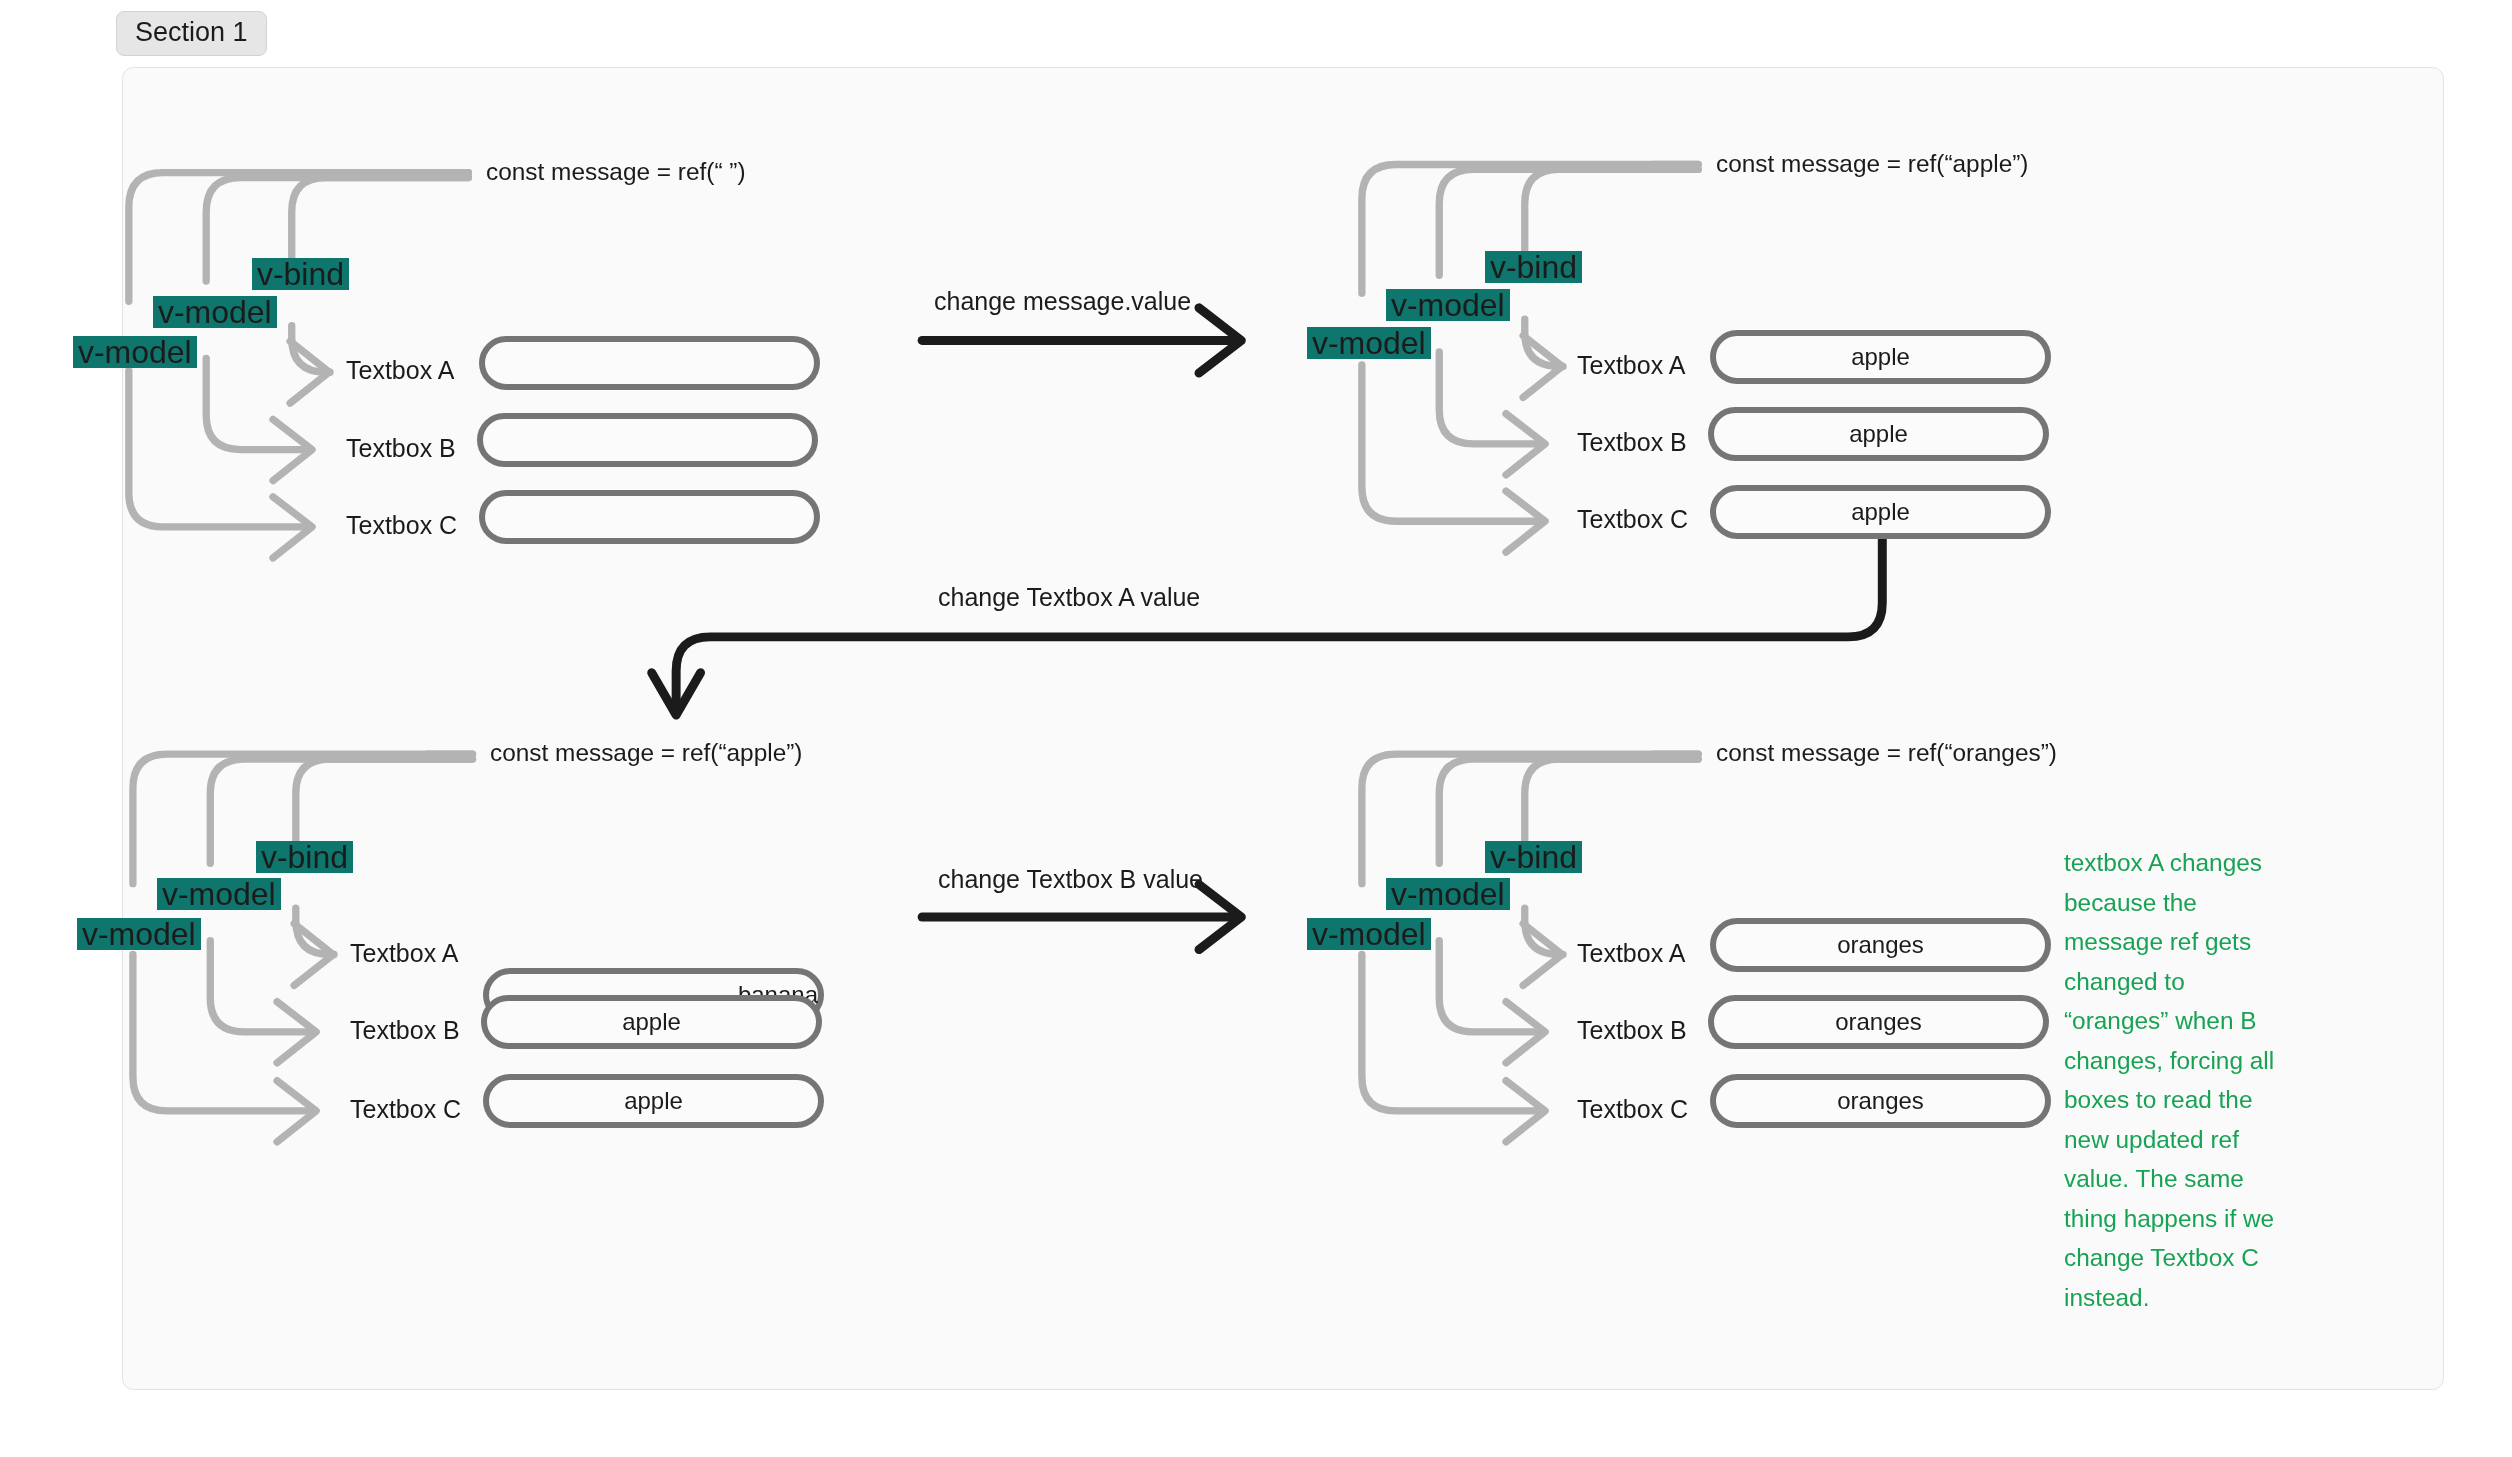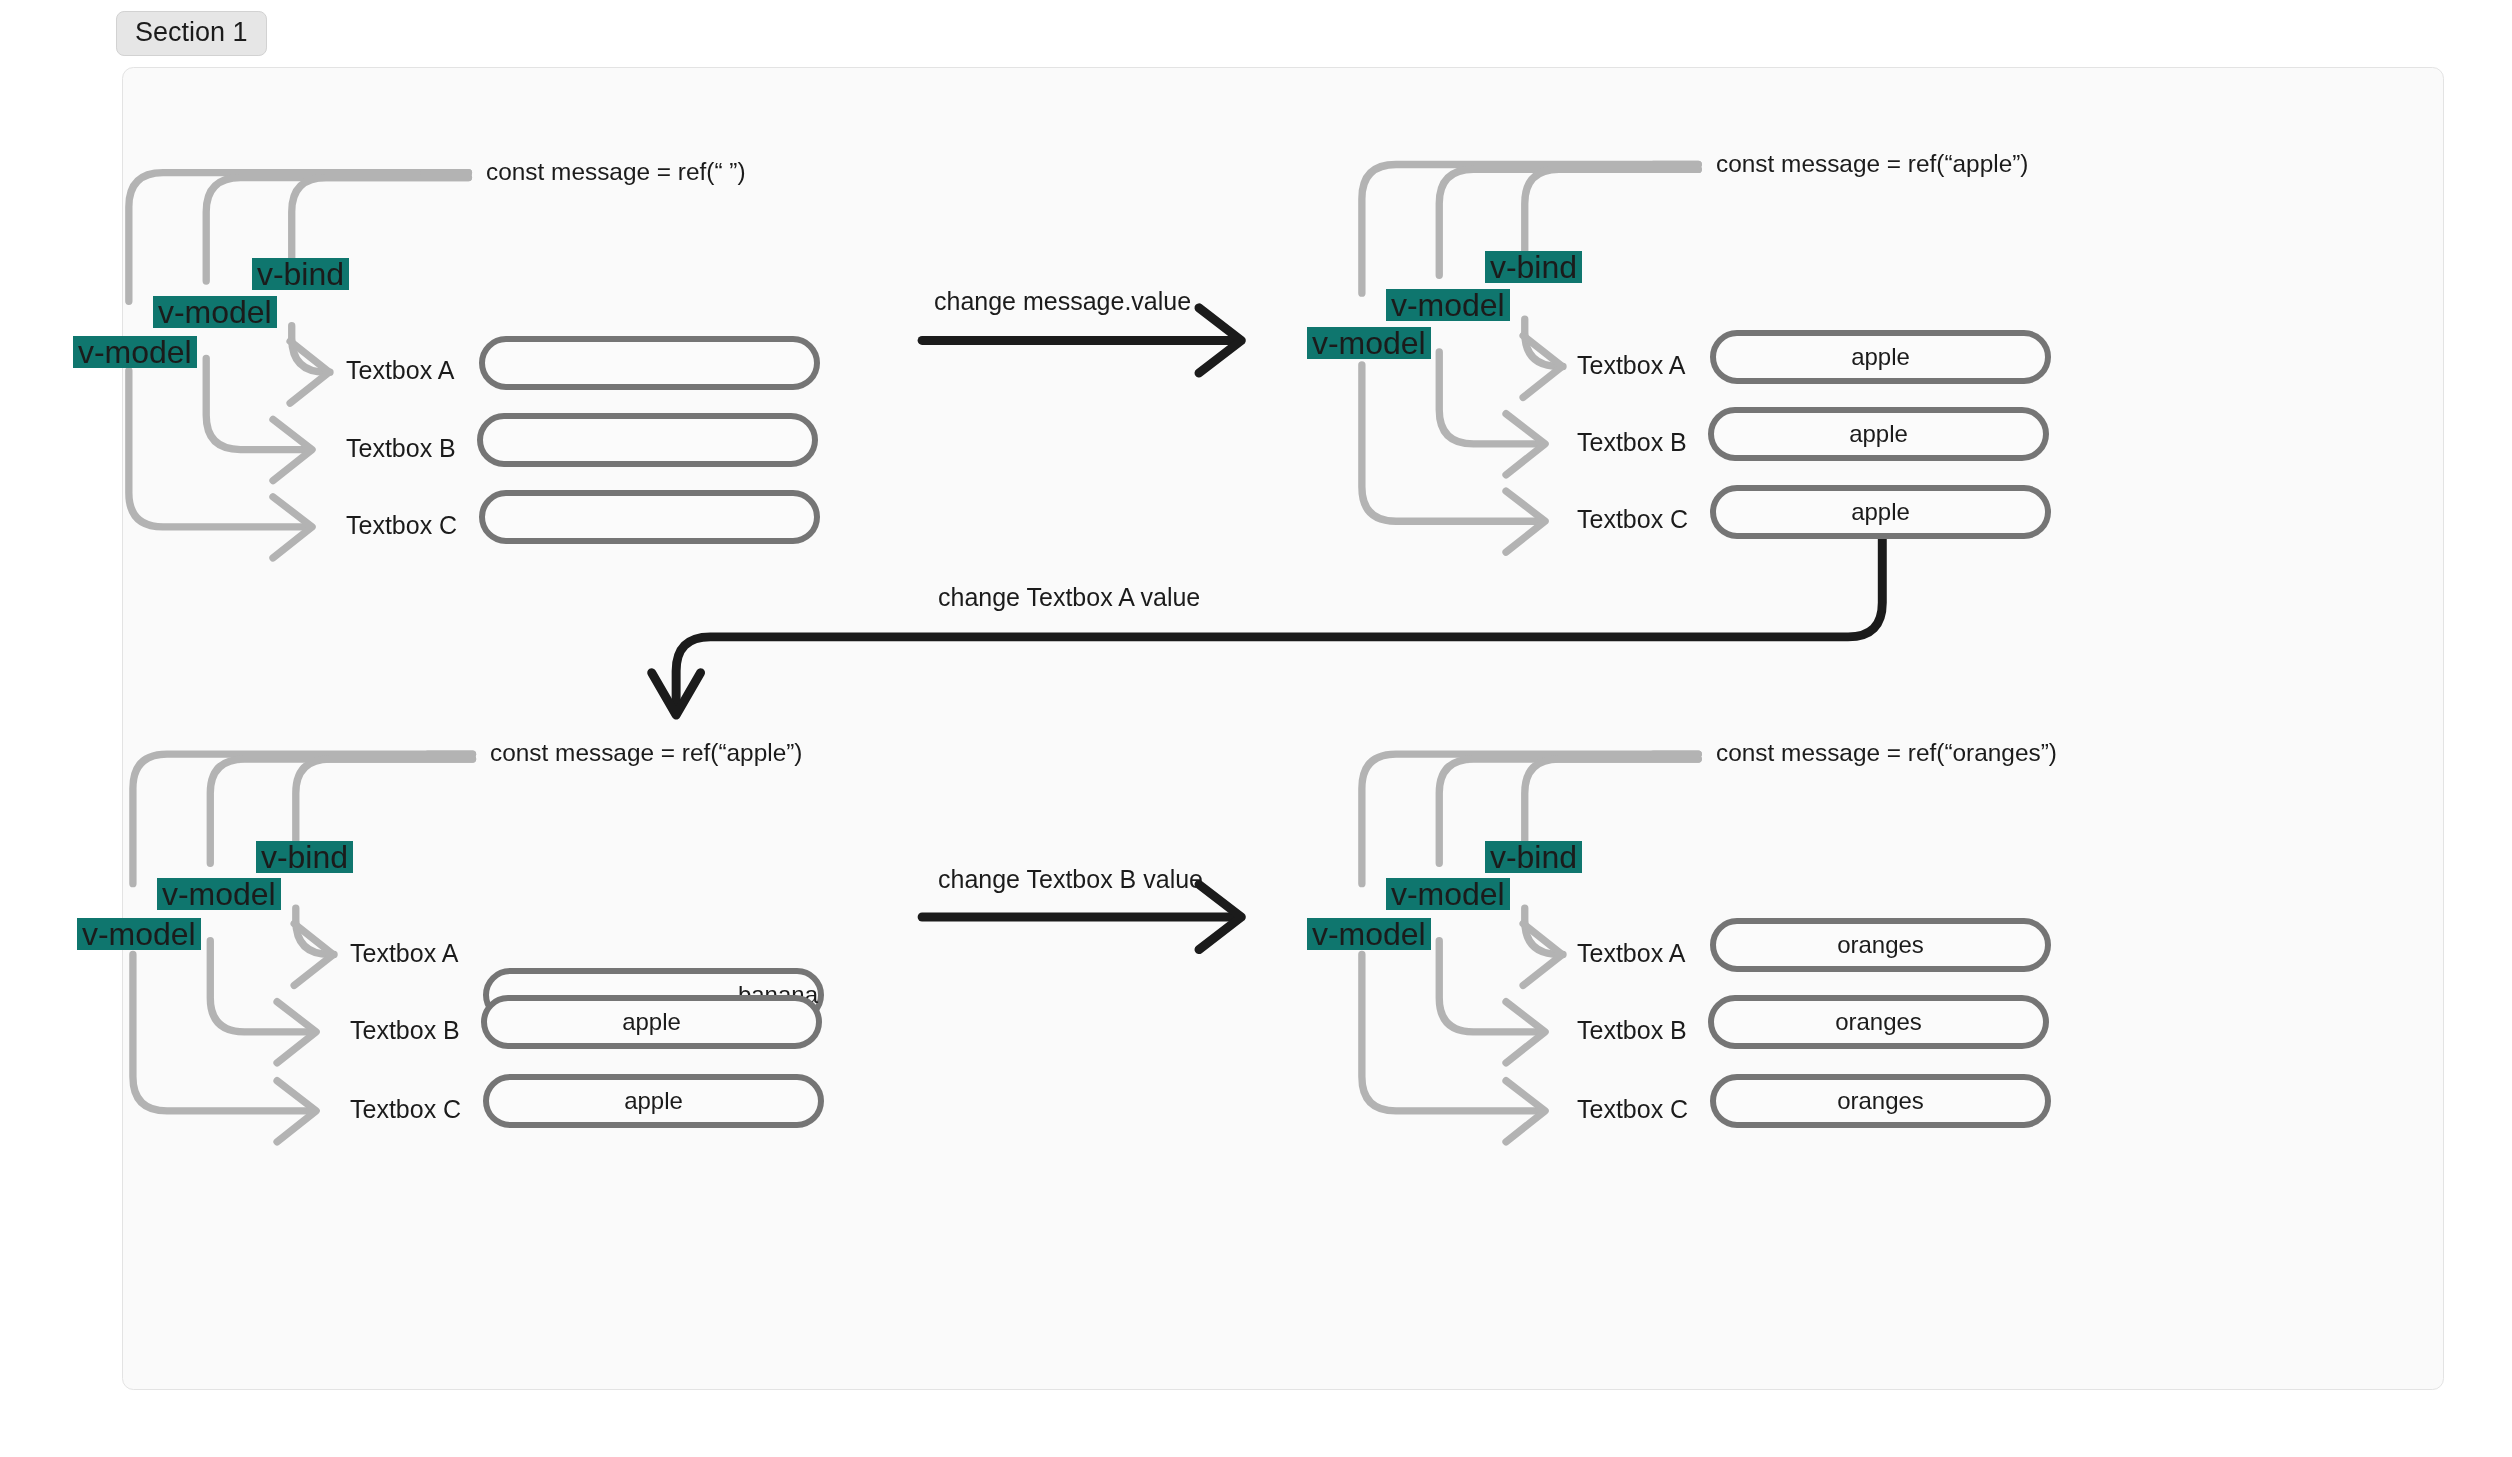--- a/index.html
+++ b/index.html
@@ -285,15 +285,16 @@
     <div class="textbox" style="left:1710px; top:1074px;">
       <span>oranges</span>
     </div>
   </div>
 
   <div class="step-label" style="left:934px; top:289px;">change message.value</div>
   <div class="step-label" style="left:938px; top:585px;">change Textbox A value</div>
   <div class="step-label" style="left:938px; top:867px;">change Textbox B value</div>
 
 
+  <div class="note-green narrow" style="left:2064px; top:843px;">textbox A changes because the message ref gets changed to “oranges” when B changes, forcing all boxes to read the new updated ref value. The same thing happens if we change Textbox C instead.</div>
 
 </div>
 
 
 </body></html>

